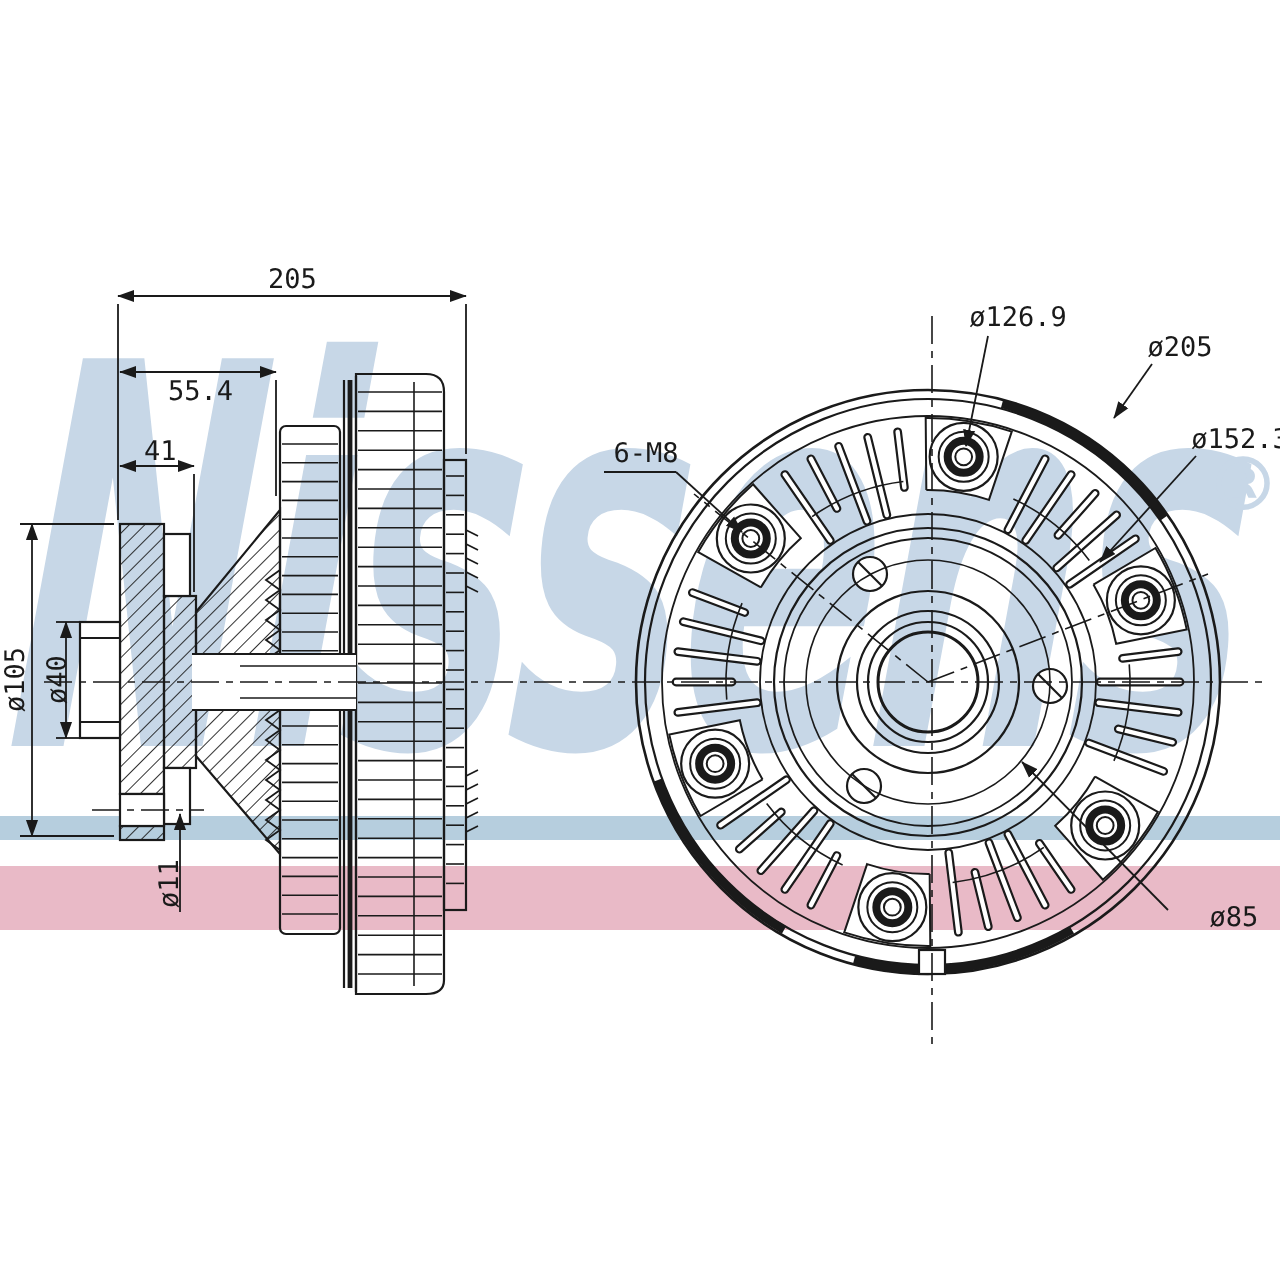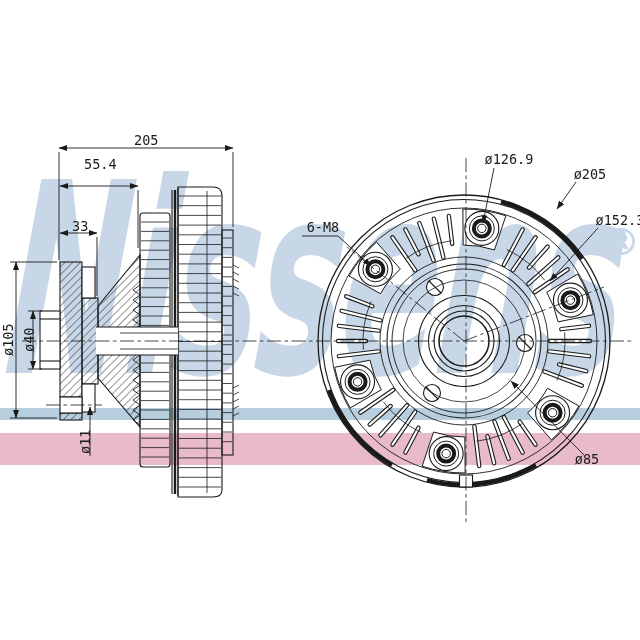--- a/index.html
+++ b/index.html
@@ -328,23 +328,23 @@
       <line x1="494" y1="168" x2="483" y2="223" marker-end="url(#ar)"></line>
       <line x1="576" y1="182" x2="557" y2="209" marker-end="url(#ar)"></line>
       <line x1="598" y1="228" x2="550" y2="281" marker-end="url(#ar)"></line>
       <line x1="302" y1="236" x2="338" y2="236"></line>
       <line x1="338" y1="236" x2="371" y2="266" marker-end="url(#ar)"></line>
       <line x1="584" y1="455" x2="511" y2="381" marker-end="url(#ar)"></line>
     </g>
   </svg>
 
   <div class="dim" style="left:134px;top:132px;width:24px">205</div>
-  <div class="dim" style="left:84px;top:156px;width:32px">55.4</div>
-  <div class="dim" style="left:72px;top:218px;width:16px">33</div>
+  <div class="dim" style="left:84px;top:188px;width:32px">55.4</div>
+  <div class="dim" style="left:72px;top:218px;width:16px">41</div>
   <div class="dim rot" style="left:-8px;top:332px;width:32px">ø105</div>
   <div class="dim rot" style="left:17px;top:332px;width:24px">ø40</div>
   <div class="dim rot" style="left:73px;top:434px;width:24px">ø11</div>
   <div class="dim" style="left:305px;top:219px;width:36px">6-M8</div>
   <div class="dim" style="left:484px;top:151px;width:50px">ø126.9</div>
   <div class="dim" style="left:573px;top:166px;width:34px">ø205</div>
   <div class="dim" style="left:595px;top:212px;width:50px">ø152.3</div>
-  <div class="dim" style="left:574px;top:451px;width:26px">ø85</div>
+  <div class="dim" style="left:604px;top:451px;width:26px">ø85</div>
 </div>
 
 </body></html>

